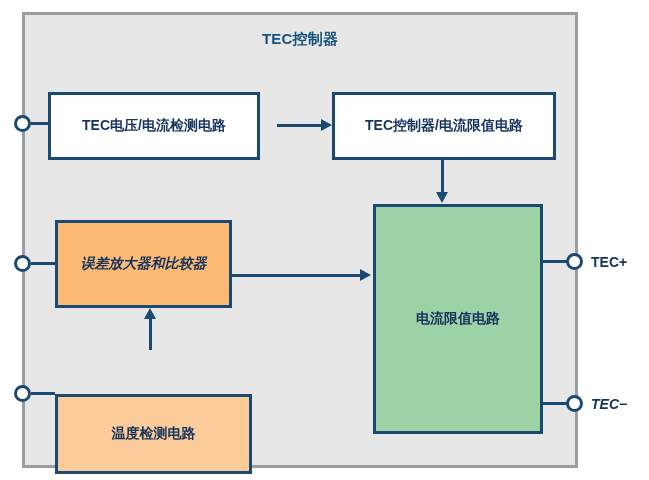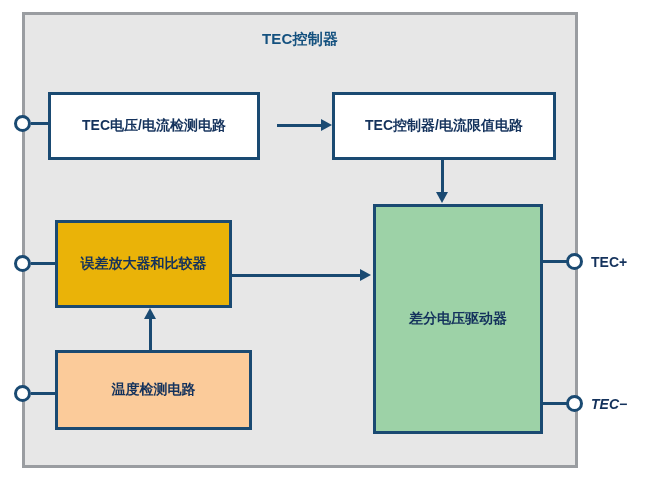--- a/index.html
+++ b/index.html
@@ -25,22 +25,22 @@
   
   .block{
     position:absolute;box-sizing:border-box;
     border:3px solid #1a4a72;
     display:flex;align-items:center;justify-content:center;
     color:#14325c;font-weight:bold;font-size:14px;
     text-align:center;line-height:1.25;
     white-space:nowrap;
   }
   .block.white  {background:#ffffff;}
-  .block.blue   {background:#eab308;}
-  .block.orange {background:#fbcb9a;}
+  .block.blue   {background:#fdba74;font-style:italic;}
+  .block.orange {background:#fbcb9a;margin-top:44px;}
   .block.green  {background:#9dd2a7;}
 
   .b-sense { left:48px;  top:92px;  width:212px; height:68px; }
   .b-limit { left:332px; top:92px;  width:224px; height:68px; }
   .b-amp   { left:55px;  top:220px; width:177px; height:88px; }
   .b-temp  { left:55px;  top:350px; width:197px; height:80px; }
   .b-drv   { left:373px; top:204px; width:170px; height:230px; }
 
   
   .wire{position:absolute;background:#1a4a72;}
@@ -102,21 +102,21 @@
 
   <div class="block blue b-amp">
     <span>误差放大器和比较器</span>
   </div>
 
   <div class="block orange b-temp">
     <span>温度检测电路</span>
   </div>
 
   <div class="block green b-drv">
-    <span>差分电压驱动器</span>
+    <span>电流限值电路</span>
   </div>
 
   <div class="wire h" style="left:277px;top:124px;width:46px;"></div>
   <div class="arrow right" style="left:321px;top:119px;"></div>
 
   <div class="wire v" style="left:441px;top:160px;height:34px;"></div>
   <div class="arrow down" style="left:436px;top:192px;"></div>
 
   <div class="wire h" style="left:232px;top:274px;width:130px;"></div>
   <div class="arrow right" style="left:360px;top:269px;"></div>

